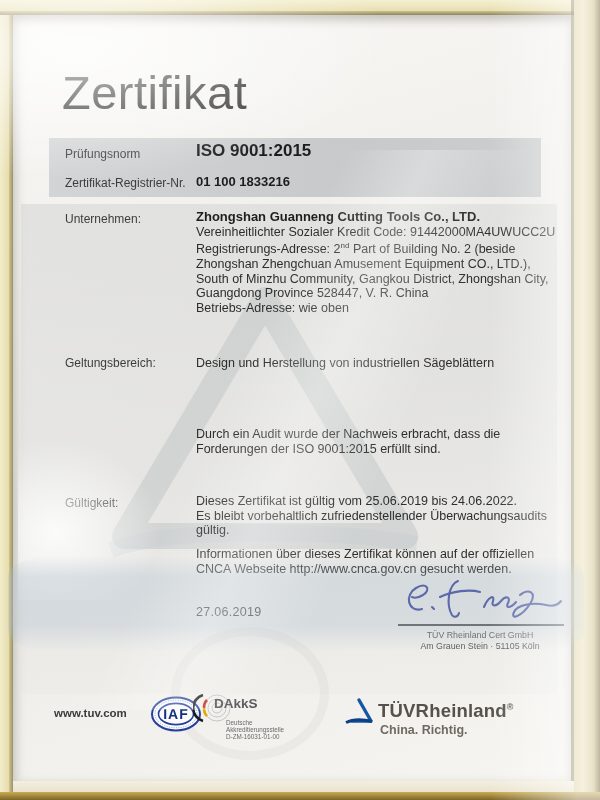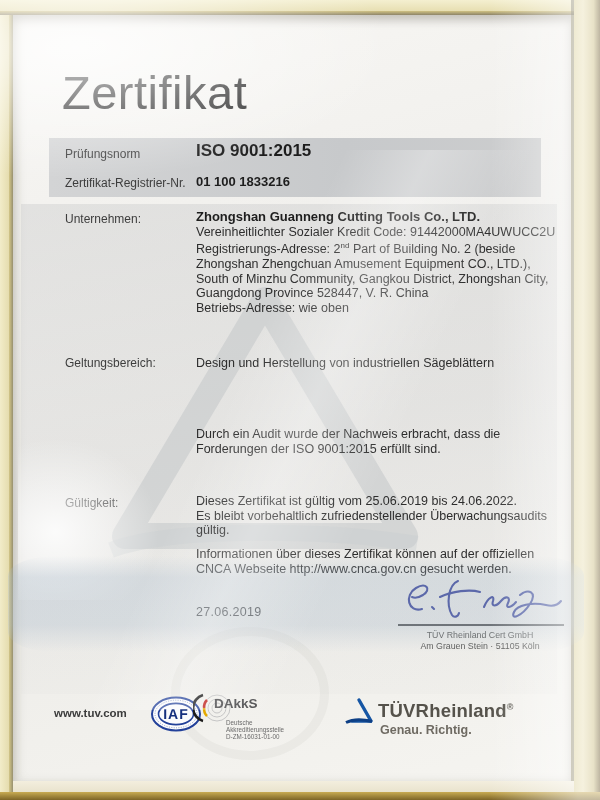--- a/index.html
+++ b/index.html
@@ -155,21 +155,21 @@
         <div>Akkreditierungsstelle</div>
         <div>D-ZM-16031-01-00</div>
       </div>
     </div>
 
     <svg class="abs" style="left:330px;top:681px;" width="32" height="30" viewBox="0 0 32 30">
       <path d="M16 4 L28 25 L9 25" fill="none" stroke="#1656a4" stroke-width="3.4" stroke-linejoin="round" stroke-linecap="round"></path>
       <path d="M3 26.5 C11 22.5 21 23.5 29 25.5" fill="none" stroke="#0d3f85" stroke-width="3"></path>
     </svg>
     <div class="abs tuv-brand" style="left:365px;top:685px;"><span>TÜVRheinland</span><sup style="font-size:9px;">®</sup></div>
-    <div class="abs tuv-slogan" style="left:367px;top:708px;">Genau. Richtig.</div>
+    <div class="abs tuv-slogan" style="left:367px;top:708px;">China. Richtig.</div>
   </div>
 
   <div class="ov glare-topleft"></div>
   <div class="ov glare-spot"></div>
   <div class="ov glare-blue"></div>
   <div class="ov glare-diag"></div>
   <div class="ov glare-right"></div>
 </div>
 
 </body></html>

